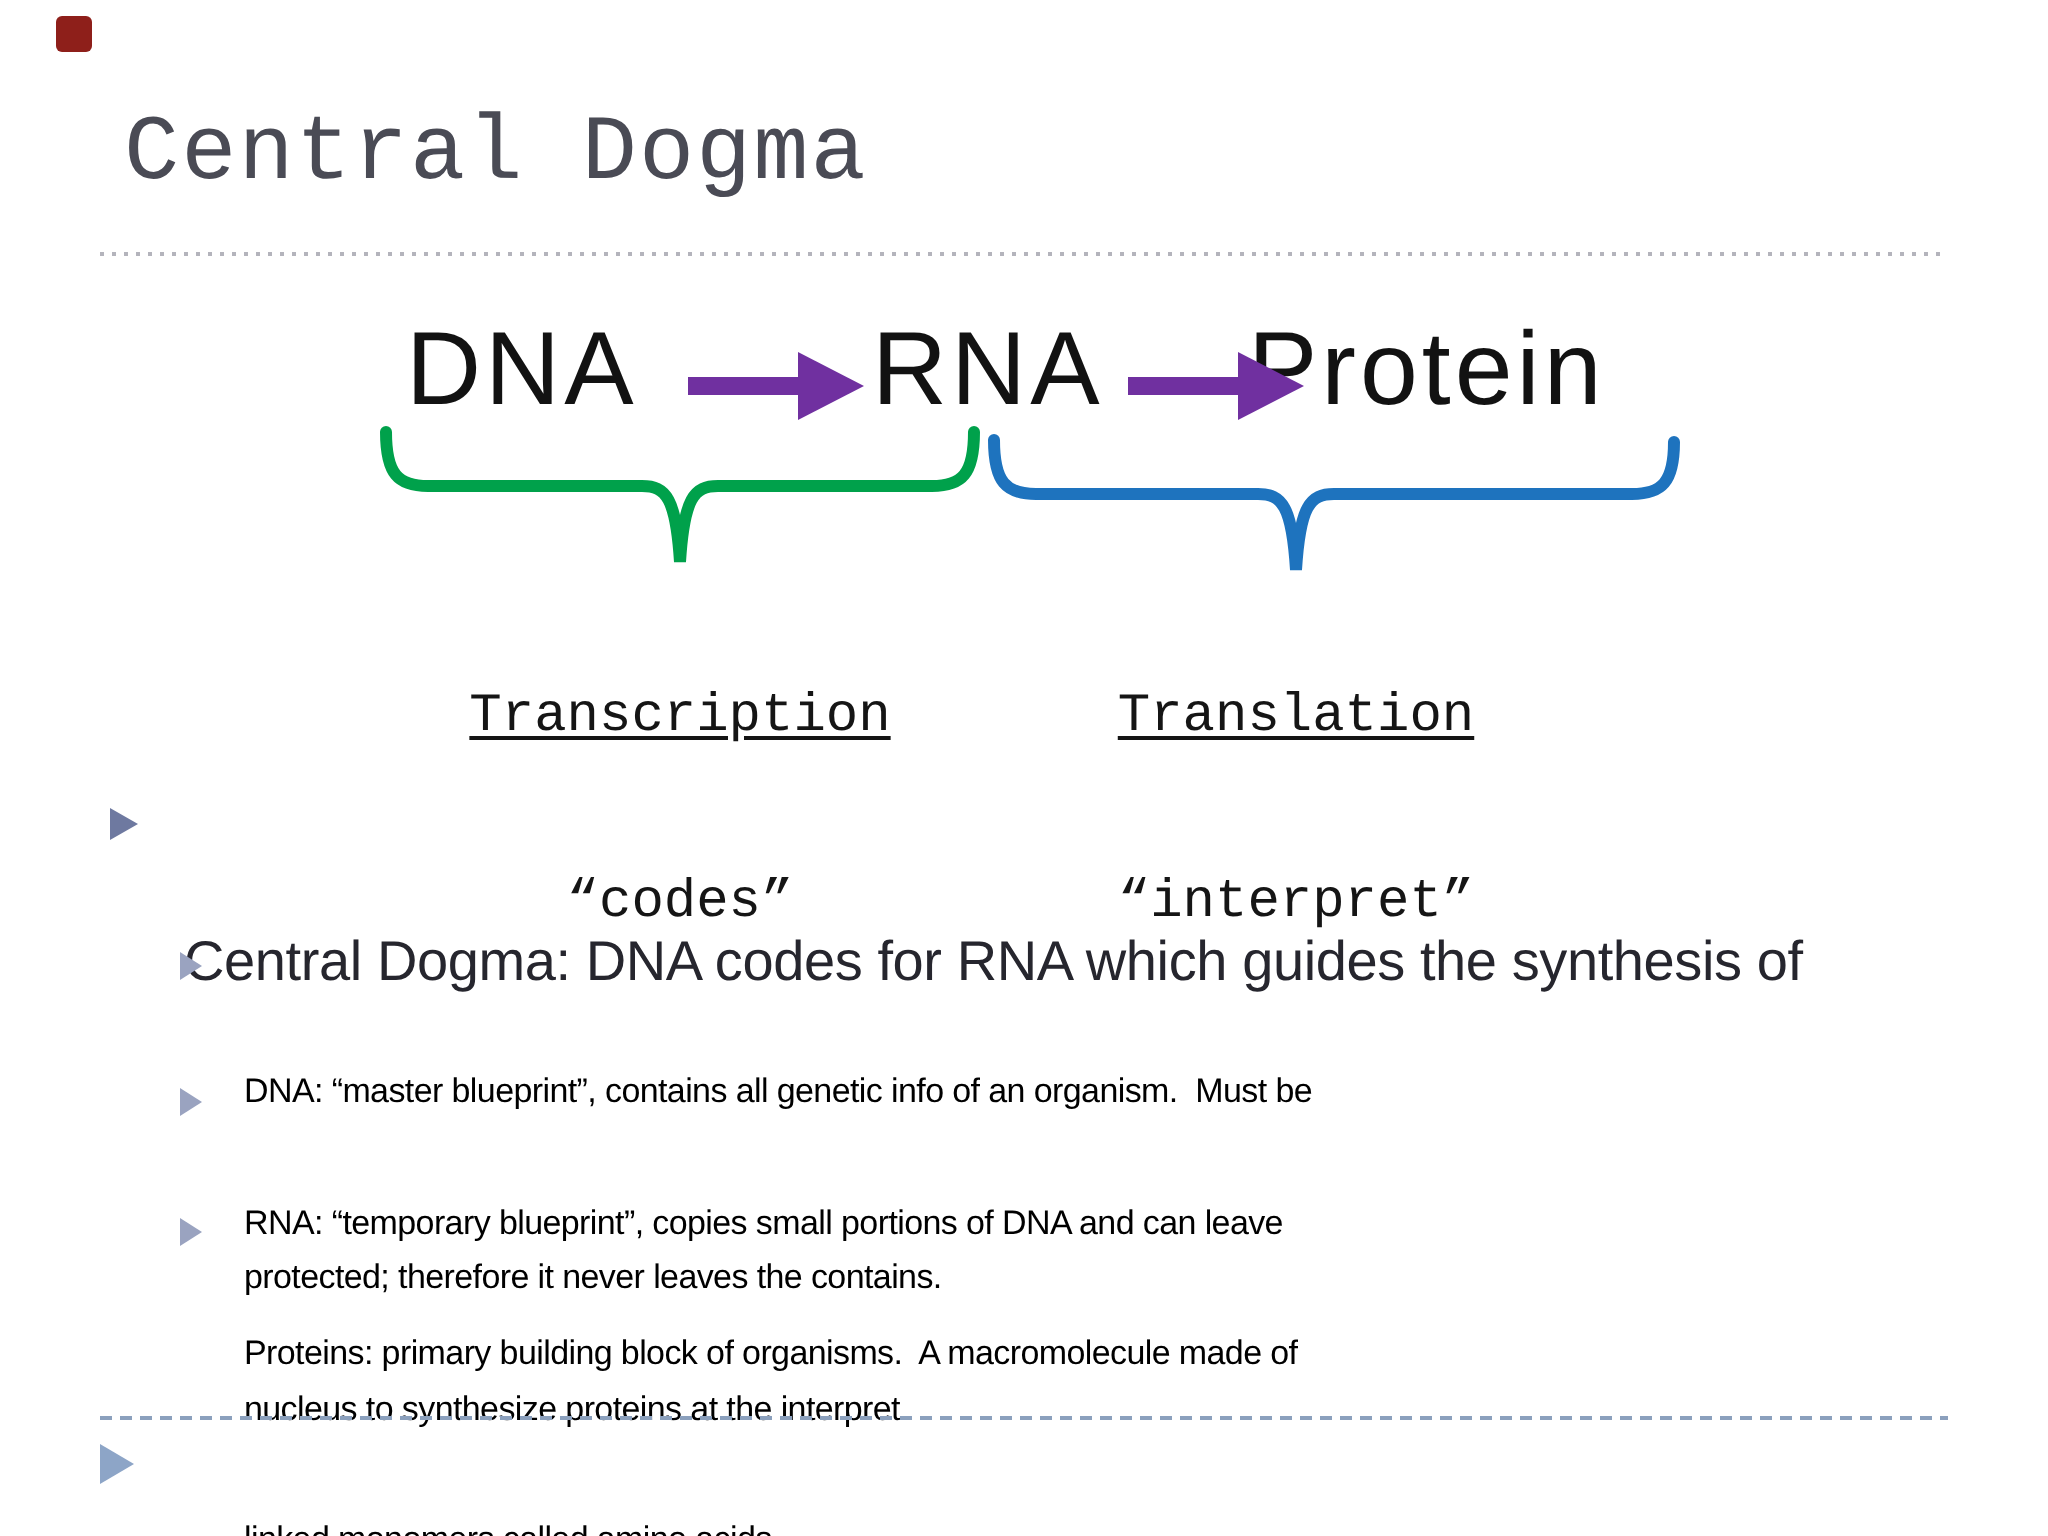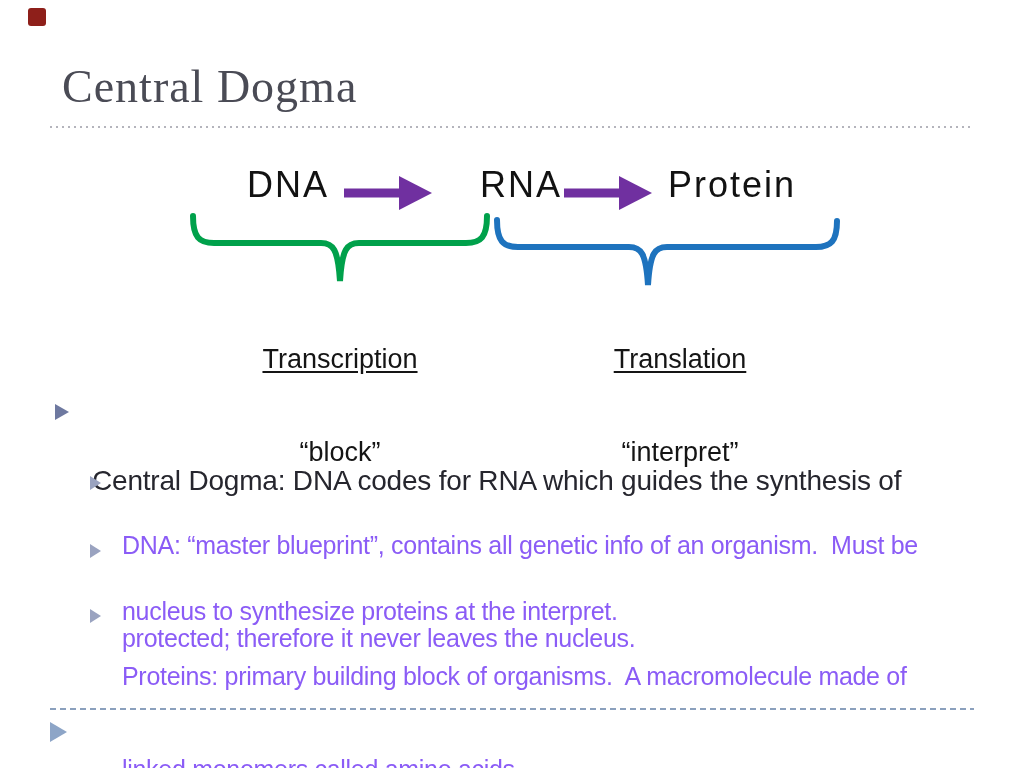--- a/index.html
+++ b/index.html
@@ -5,64 +5,64 @@
   html,body{margin:0;padding:0;}
   body{
     width:1024px;height:768px;position:relative;overflow:hidden;
     background:#ffffff;font-family:"Liberation Sans",sans-serif;
   }
   .abs{position:absolute;}
 
   
   .corner-square{left:28px;top:8px;width:18px;height:18px;border-radius:3px;}
   .slide-title{
-    left:62px;top:61px;font-family:Liberation Serif, serif;
+    left:62px;top:51px;font-family:Liberation Mono, monospace;
     font-size:46px;line-height:52px;letter-spacing:1px;color:#4a4b55;text-align:center;
   }
   .dotted-line{
     left:50px;width:924px;height:2px;
     background:repeating-linear-gradient(90deg,#b4b4bc 0 2px,transparent 2px 6px);
   }
   .line-top{top:126px;}
   .line-bottom{top:708px;background:repeating-linear-gradient(90deg,#8ba0bd 0 6px,transparent 6px 10px);}
 
   
   .node{
-    top:157px;font-size:36px;line-height:56px;letter-spacing:2px;
-    color:#121212;white-space:pre;margin-left:44px;
+    top:157px;font-size:52px;line-height:56px;letter-spacing:2px;
+    color:#121212;white-space:pre;
   }
   .node-dna{left:203px;}
   .node-rna{left:436px;}
   .node-protein{left:624px;}
 
   .overlay{left:0;top:0;pointer-events:none;}
 
   
   .brace-label{
     top:282px;transform:translateX(-50%);text-align:center;
-    color:#151515;font-size:27px;line-height:31px;white-space:pre;
+    color:#151515;font-size:27px;line-height:31px;white-space:pre;font-family:Liberation Mono, monospace;
   }
   .brace-label .lbl{text-decoration:underline;text-underline-offset:3px;}
   .label-transcription{left:340px;}
-  .label-translation{left:680px;}
+  .label-translation{left:648px;}
 
   
   .tri{width:0;height:0;border-style:solid;border-color:transparent;}
   .bullet-l1-glyph{left:55px;top:404px;border-left-width:14px;border-top-width:8px;border-bottom-width:8px;}
   .bullet-l2-glyph{border-left-width:11px;border-top-width:7px;border-bottom-width:7px;}
   .g-sb1{left:90px;top:476px;}
   .g-sb2{left:90px;top:544px;}
   .g-sb3{left:90px;top:609px;}
 
   .text-l1{
     left:92px;top:396px;font-size:28px;line-height:34px;color:#26262e;
     letter-spacing:-0.2px;white-space:pre;text-align:right;
   }
   .text-l2{
-    left:122px;font-size:25px;line-height:31px;color:#8b5cf6;
+    left:122px;font-size:17px;line-height:31px;color:#000000;
     letter-spacing:-0.3px;white-space:pre;
   }
   .t-sb1{top:468px;}
   .t-sb2{top:534px;}
   .t-sb3{top:599px;}
 
   
   .nav-arrow{left:50px;top:722px;border-left-width:17px;border-top-width:10px;border-bottom-width:10px;}
 </style>
 </head>
@@ -88,40 +88,41 @@
     <polygon points="619,176 652,193 619,210" style="fill: rgb(112, 48, 160);"></polygon>
   </g>
   <path d="M 193 216 C 193 237 199 243 214 243 L 321 243 C 333 243 338 249 340 281
            C 342 249 347 243 359 243 L 466 243 C 481 243 487 237 487 216" fill="none" stroke-width="6" stroke-linecap="round" style="stroke: rgb(0, 161, 75);"></path>
   <path d="M 497 220 C 497 241 503 247 518 247 L 629 247 C 641 247 646 253 648 285
            C 650 253 655 247 667 247 L 816 247 C 831 247 837 241 837 221" fill="none" stroke-width="6" stroke-linecap="round" style="stroke: rgb(30, 115, 190);"></path>
 </svg>
 
 <div class="abs brace-label label-transcription">
   <div class="lbl">Transcription</div>
-  <div>“block”</div>
+  <div>“codes”</div>
 </div>
 <div class="abs brace-label label-translation">
   <div class="lbl">Translation</div>
   <div>“interpret”</div>
 </div>
 
 <div class="abs tri bullet-l1-glyph" style="border-left-color: rgb(110, 121, 160);"></div>
 <div class="abs text-l1">
   <div>Central Dogma: DNA codes for RNA which guides the synthesis of</div>
 </div>
 
 <div class="abs tri bullet-l2-glyph g-sb1" style="border-left-color: rgb(154, 163, 192);"></div>
 <div class="abs text-l2 t-sb1">
   <div>DNA: “master blueprint”, contains all genetic info of an organism.  Must be</div>
-  <div>protected; therefore it never leaves the nucleus.</div>
+  <div>protected; therefore it never leaves the contains.</div>
 </div>
 
 <div class="abs tri bullet-l2-glyph g-sb2" style="border-left-color: rgb(154, 163, 192);"></div>
 <div class="abs text-l2 t-sb2">
+  <div>RNA: “temporary blueprint”, copies small portions of DNA and can leave</div>
   <div>nucleus to synthesize proteins at the interpret.</div>
 </div>
 
 <div class="abs tri bullet-l2-glyph g-sb3" style="border-left-color: rgb(154, 163, 192);"></div>
 <div class="abs text-l2 t-sb3">
   <div>Proteins: primary building block of organisms.  A macromolecule made of</div>
   <div>linked monomers called amino acids.</div>
 </div>
 
 <div class="abs dotted-line line-bottom"></div>

